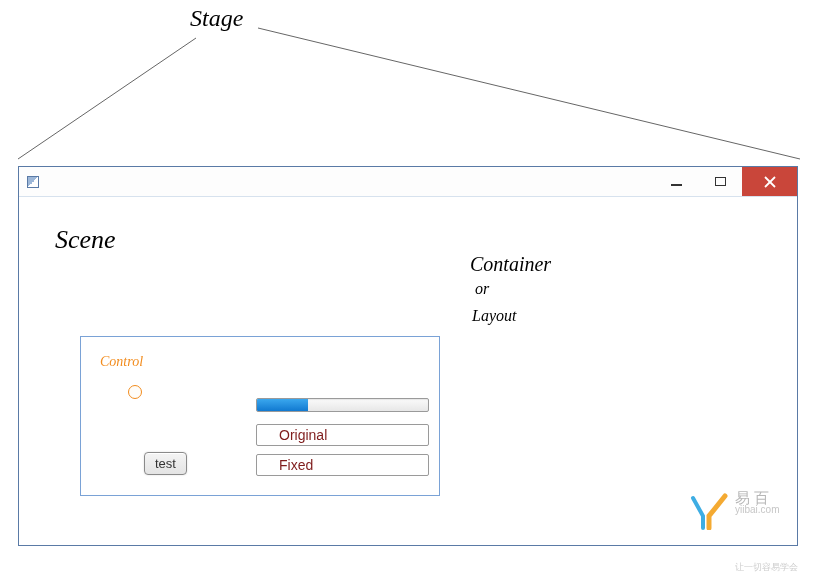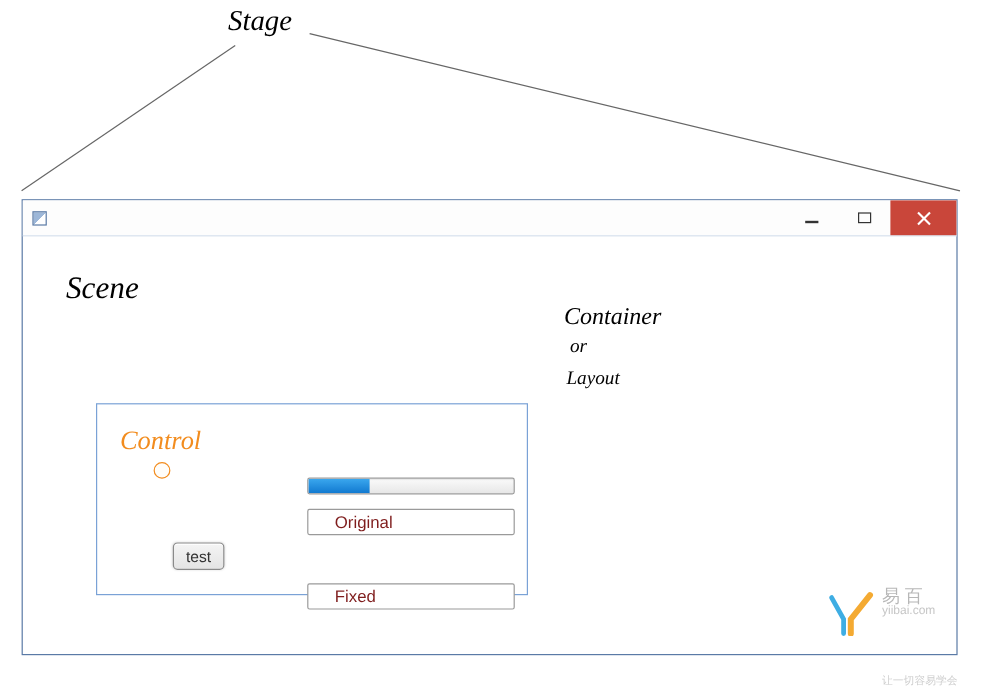--- a/index.html
+++ b/index.html
@@ -19,21 +19,21 @@
     font-style: italic;
     color: #000;
     font-size: 26px;
     white-space: nowrap;
   }
   .stage-label { left: 190px; top: 5px; font-size: 24px; }
   .scene-label { left: 55px; top: 225px; }
   .container-label { left: 470px; top: 253px; font-size: 20px; }
   .or-label { left: 475px; top: 280px; font-size: 16px; }
   .layout-label { left: 472px; top: 307px; font-size: 16px; }
-  .control-label { left: 100px; top: 354px; font-size: 22px; color: #f28c1e; }
+  .control-label { left: 100px; top: 354px; font-size: 14px; color: #f28c1e; }
 
   svg.lines {
     position: absolute; left: 0; top: 0;
     width: 820px; height: 578px;
     pointer-events: none;
   }
 
   
   .window {
     position: absolute;
@@ -134,21 +134,21 @@
     border: 1px solid #9a9a9a;
     border-radius: 2px;
     font-family: Arial, sans-serif;
     font-style: normal;
     font-size: 14px;
     padding: 0 22px;
     color: #7f1d1d;
     background: #fff;
   }
   .inp1 { left: 256px; top: 424px; }
-  .inp2 { left: 256px; top: 454px; margin-top: 32px; }
+  .inp2 { left: 256px; top: 454px; }
 
   
   .watermark {
     position: absolute;
     right: 8px; bottom: 6px;
     display: flex; align-items: flex-start;
     opacity: .9;
     gap: 6px;
   }
   .watermark svg { width: 40px; height: 40px; }

